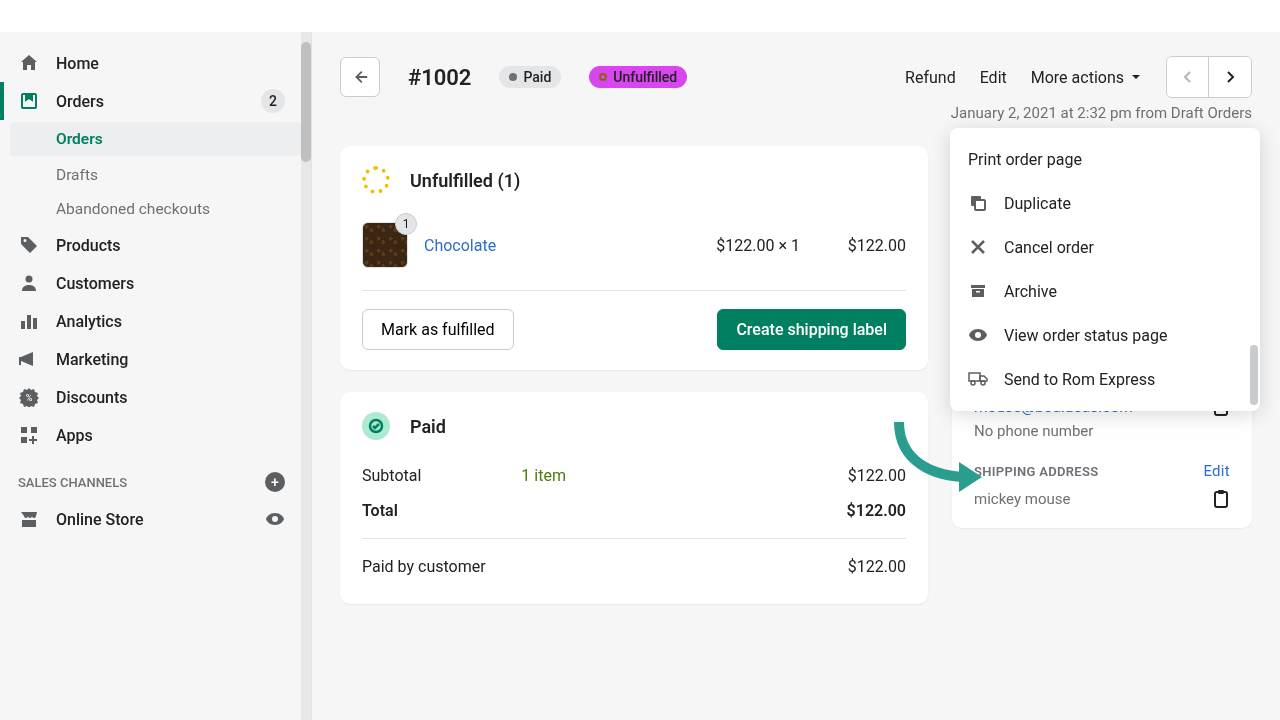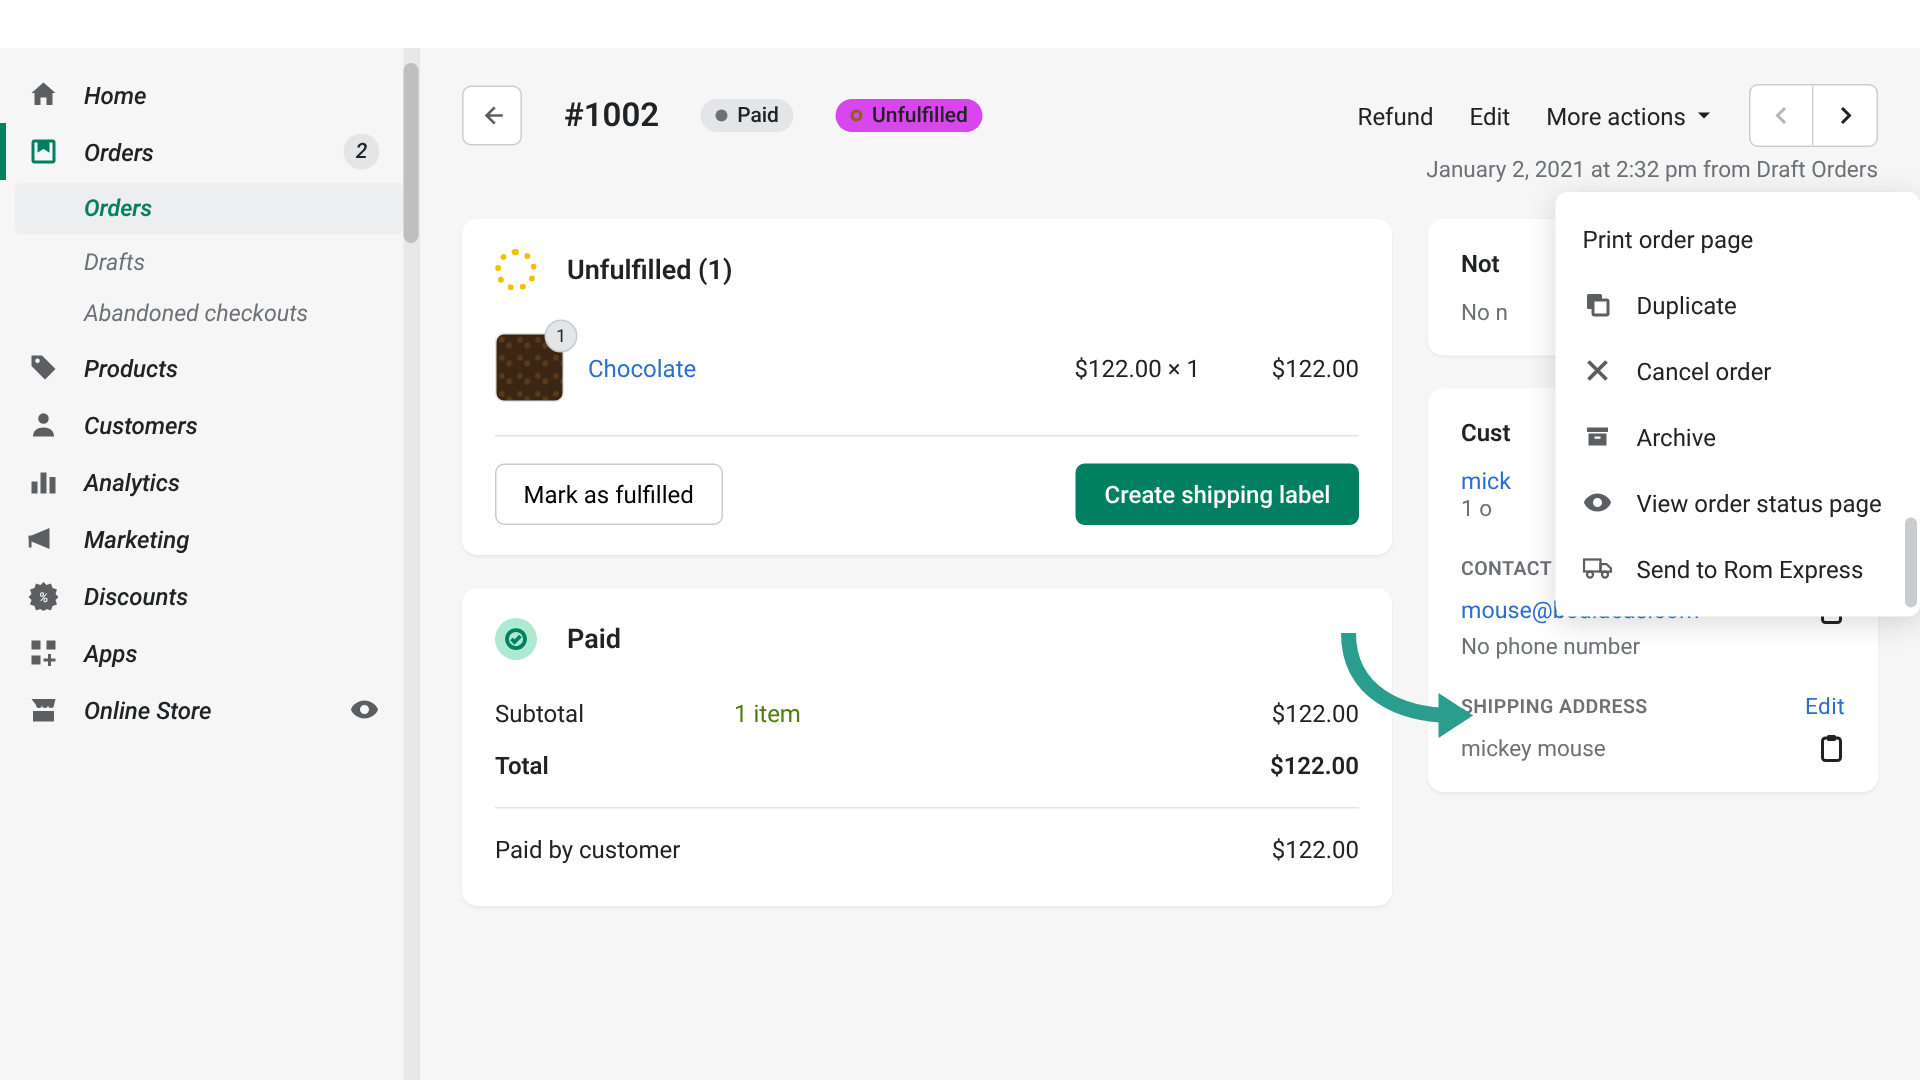--- a/index.html
+++ b/index.html
@@ -1,19 +1,19 @@
 <!DOCTYPE html>
 <html><head>
 <meta charset="utf-8">
 <style>
   * { box-sizing: border-box; margin: 0; padding: 0; font-family: -apple-system, BlinkMacSystemFont, "Segoe UI", Roboto, sans-serif; }
   body { background: #f6f6f7; color: #202223; overflow: hidden; width: 1280px; height: 720px; position: relative; }
   .top-gap { height: 32px; background: #fff; }
   .layout { display: flex; height: calc(720px - 32px); }
-  .sidebar { width: 280px; background: #f6f6f7; padding: 12px 0; position: relative; border-right: 1px solid #e1e3e5; font-style: italic; }
+  .sidebar { width: 312px; background: #f6f6f7; padding: 12px 0; position: relative; border-right: 1px solid #e1e3e5; }
   .sidebar-scroll { position: absolute; right: 0; top: 0; width: 10px; height: 100%; background: #e8e8e8; }
   .sidebar-scroll-thumb { width: 10px; height: 120px; background: #bfbfbf; border-radius: 5px; margin-top: 10px; }
   .nav-item { display: flex; align-items: center; padding: 8px 18px; font-size: 16px; color: #202223; cursor: pointer; position: relative; }
   .nav-item.active { color: #008060; font-weight: 600; }
   .nav-item .icon { width: 22px; height: 22px; margin-right: 16px; display: flex; align-items: center; justify-content: center; color: #5c5f62; }
   .nav-item.primary { font-weight: 500; }
   .nav-sub { padding-left: 56px; font-size: 15.5px; color: #6d7175; }
   .nav-sub.active { color: #008060; font-weight: 600; background: #edeeef; border-radius: 4px; margin: 2px 10px; padding: 8px 18px 8px 46px; }
   .nav-item.selected-parent { border-left: 4px solid #008060; padding-left: 14px; }
   .badge-count { position: absolute; right: 26px; background: #e4e5e7; border-radius: 12px; width: 24px; height: 24px; display: flex; align-items: center; justify-content: center; font-size: 14px; font-weight: 500; color: #202223;}
@@ -66,21 +66,21 @@
   .summary-row.bordered { border-top:1px solid #e1e3e5; margin-top:10px; padding-top:18px; }
 
   .side-heading { font-size:13px; font-weight:600; color:#6d7175; letter-spacing:0.3px; display:flex; justify-content:space-between; align-items:center; margin-bottom:10px;}
   .side-heading .edit { color:#2c6ecb; font-weight:400; font-size:15px; cursor:pointer;}
   .side-text { font-size:15px; color:#6d7175; }
   .side-link { font-size:15.5px; color:#2c6ecb; cursor:pointer; }
   .side-row { display:flex; justify-content:space-between; align-items:center; }
   .clip-icon { width:16px; height:18px; color:#202223; }
 
   
-  .dropdown { position:absolute; top:96px; right:0; width:243px; background:#fff; border-radius:8px; box-shadow:0 4px 20px rgba(0,0,0,0.15); padding:10px 0; z-index:50; }
+  .dropdown { position:absolute; top:96px; right:20px; width:310px; background:#fff; border-radius:8px; box-shadow:0 4px 20px rgba(0,0,0,0.15); padding:10px 0; z-index:50; }
   .dropdown-scroll { position:absolute; right:2px; top:6px; bottom:6px; width:8px; background:transparent; }
   .dropdown-scroll-thumb { width:8px; height:60px; background:#c9cccf; border-radius:4px; position:absolute; bottom:0; }
   .dd-item { display:flex; align-items:center; gap:16px; padding:12px 18px; font-size:16px; cursor:pointer; color:#202223;}
   .dd-item.noicon { padding-left:18px; }
   .dd-item .dd-icon { width:20px; height:20px; display:flex; align-items:center; justify-content:center; color:#5c5f62;}
 
   
   .arrow-annot { position:absolute; top:380px; right:296px; width:90px; height:80px; pointer-events:none; z-index:60;}
 
   svg { display:block; }
@@ -169,20 +169,24 @@
           <svg width="20" height="20" viewBox="0 0 20 20" fill="currentColor">
             <rect x="2" y="2" width="6" height="6"></rect>
             <rect x="12" y="2" width="6" height="6"></rect>
             <rect x="2" y="12" width="6" height="6"></rect>
             <path d="M15 11v3h3v2h-3v3h-2v-3h-3v-2h3v-3z"></path>
           </svg>
         </span>
       <span>Apps</span>
     </div>
 
+    <div class="section-heading">
+      <span>SALES CHANNELS</span>
+      <span class="plus">+</span>
+    </div>
     <div class="nav-item primary">
       <span class="icon">
           <svg width="20" height="20" viewBox="0 0 20 20" fill="currentColor">
             <path d="M2 3h16l-1 4a2 2 0 01-2 2 2 2 0 01-2-2 2 2 0 01-2 2 2 2 0 01-2-2 2 2 0 01-2 2 2 2 0 01-2-2L2 3zm1 8h14v7H3z"></path>
           </svg>
         </span>
       <span>Online Store</span>
       <span class="eye" style="margin-left:auto">
           <svg width="20" height="20" viewBox="0 0 20 20" fill="currentColor">
             <path d="M10 4C5 4 1.7 7.6 1 10c.7 2.4 4 6 9 6s8.3-3.6 9-6c-.7-2.4-4-6-9-6zm0 9a3 3 0 110-6 3 3 0 010 6z"></path>

